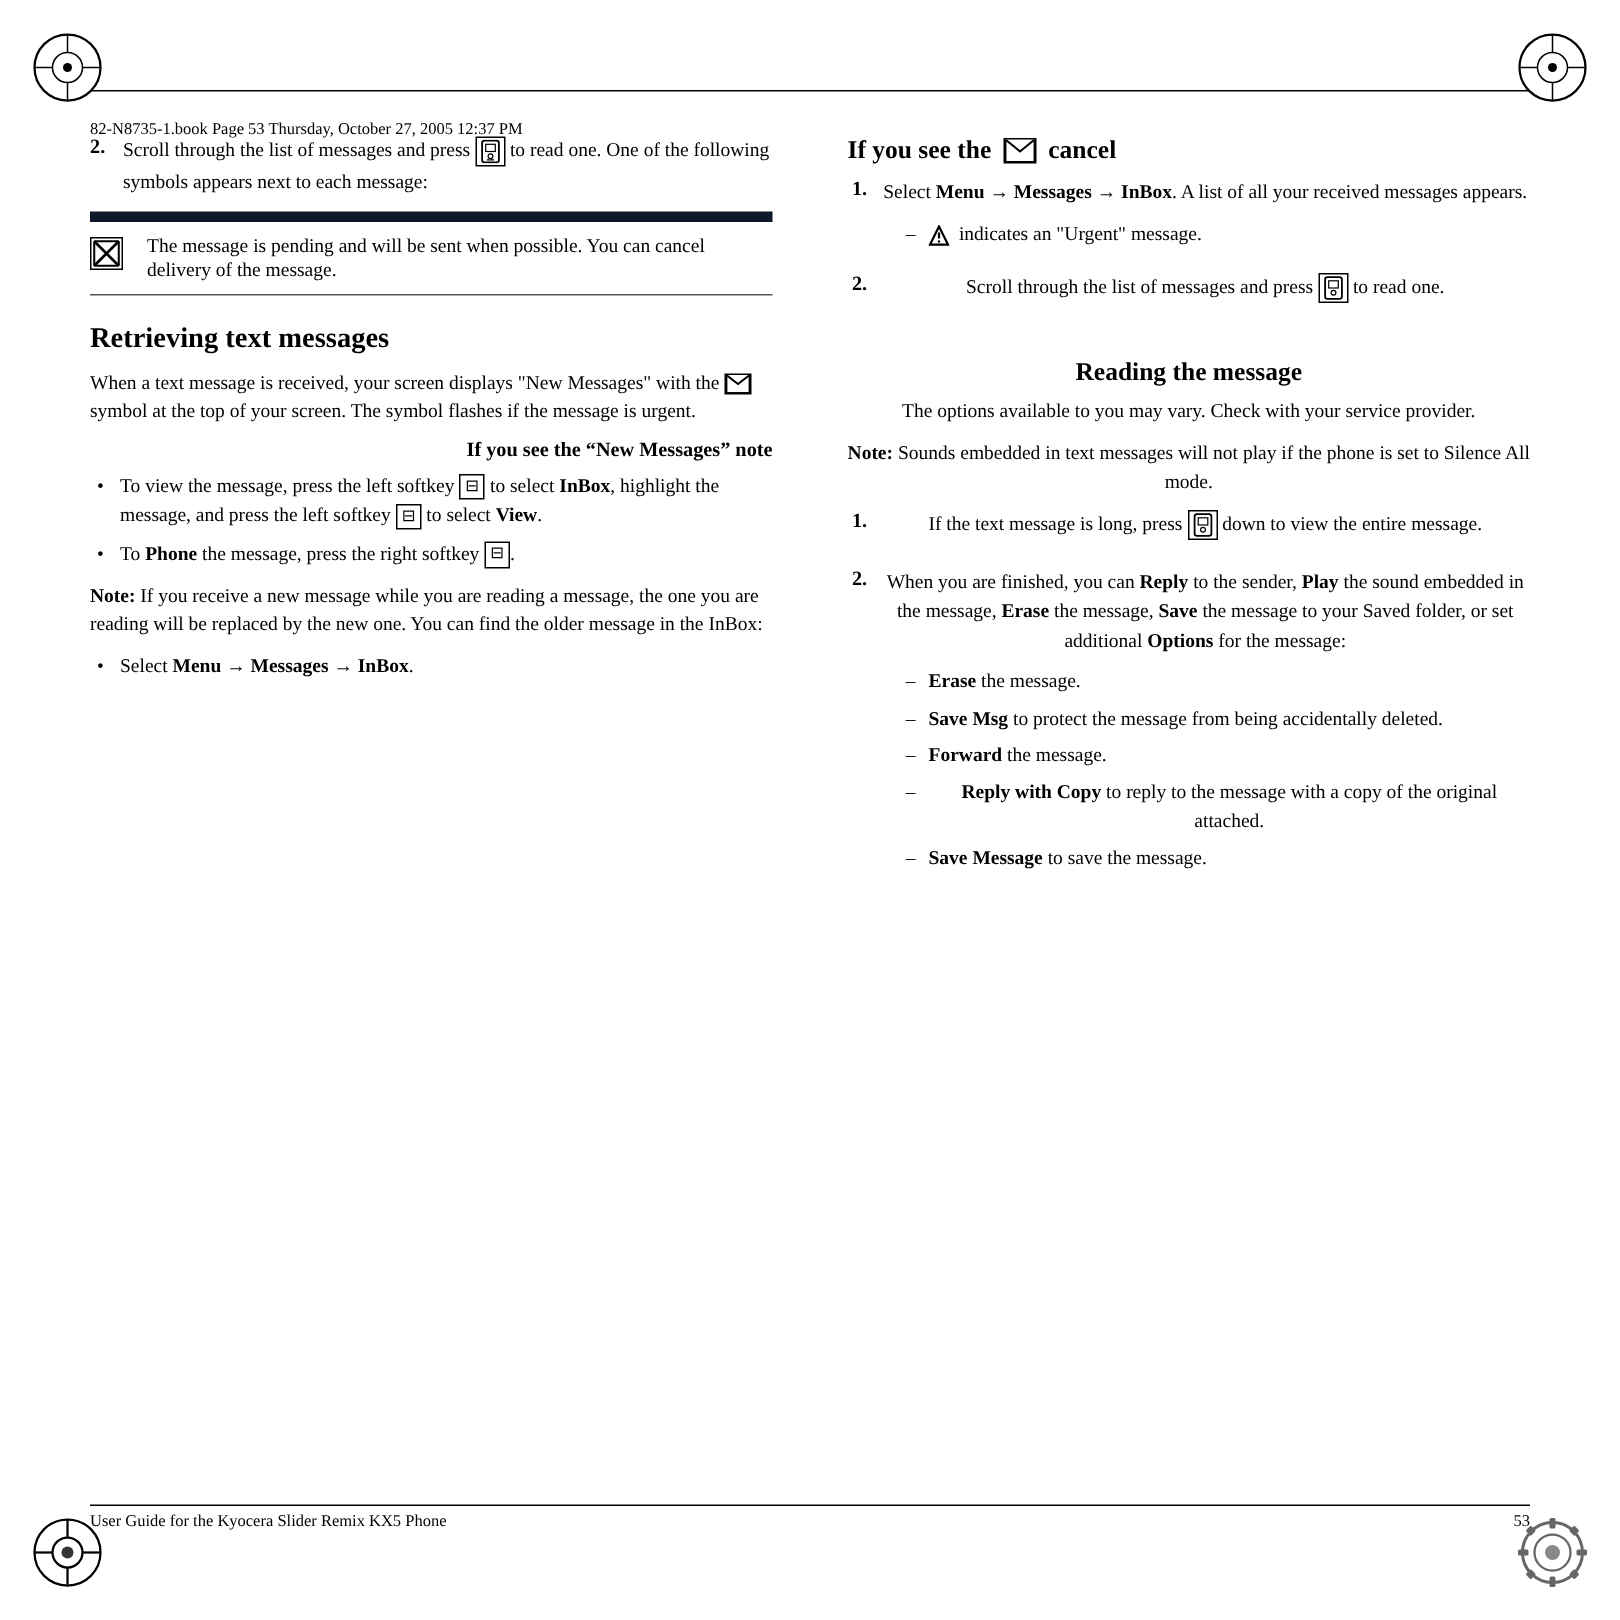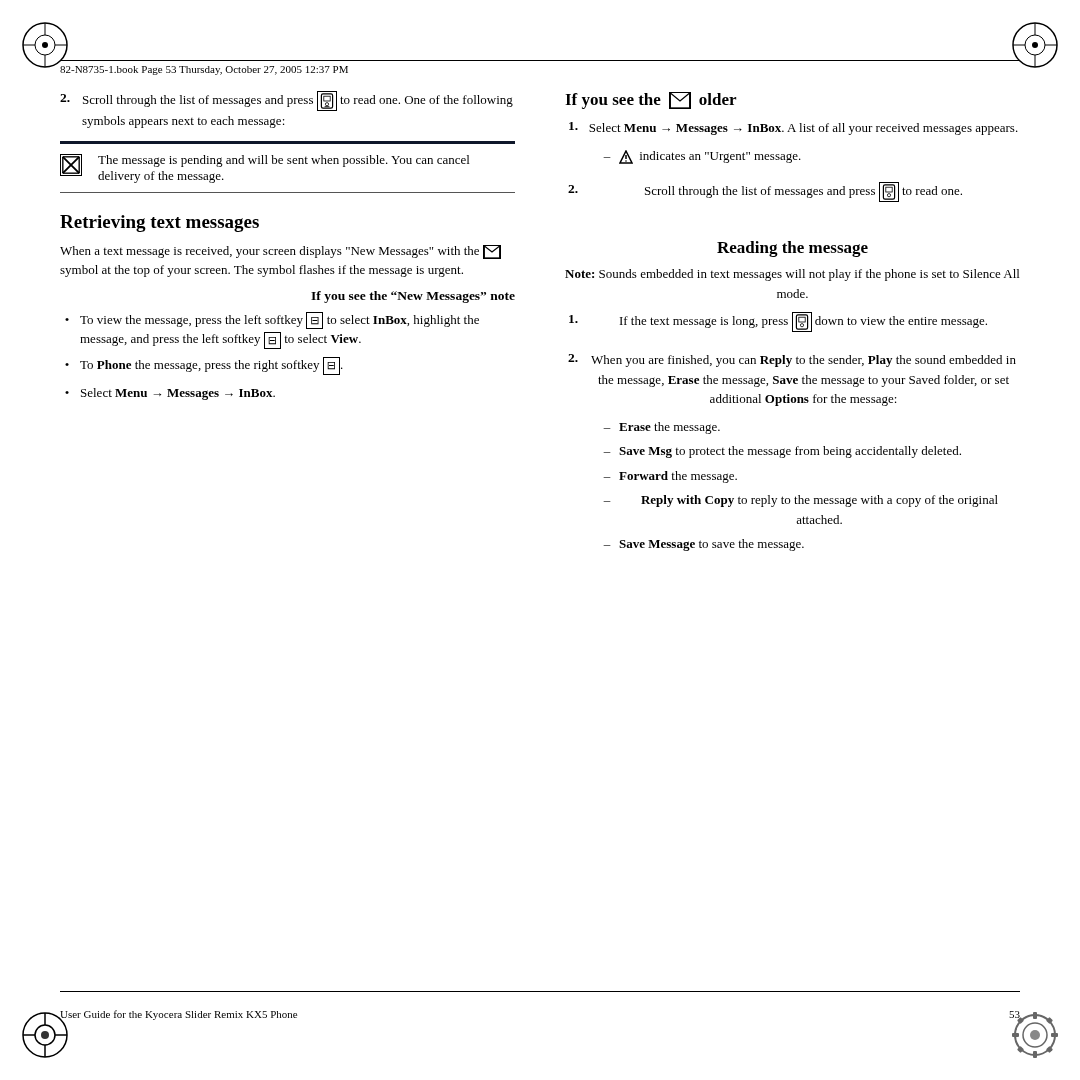--- a/index.html
+++ b/index.html
@@ -29,35 +29,35 @@
     .corner-bl { bottom: 20px; left: 20px; }
     .corner-br { bottom: 20px; right: 20px; }
 
     
     .header-bar {
       position: absolute;
       top: 60px;
       left: 60px;
       right: 60px;
       border-top: 1px solid #000;
-      padding-top: 0;
+      padding-top: 16px;
     }
     .header-text {
       font-size: 11px;
       color: #000;
     }
 
     
     .footer-bar {
       position: absolute;
       bottom: 60px;
       left: 60px;
       right: 60px;
       border-top: 1px solid #000;
-      padding-top: 16px;
+      padding-top: 4px;
       display: flex;
       justify-content: space-between;
       align-items: center;
     }
     .footer-text {
       font-size: 11px;
       color: #000;
     }
     .footer-page {
       font-size: 11px;
@@ -99,21 +99,21 @@
       min-width: 16px;
     }
     .step-content {
       flex: 1;
     }
 
     
     .icon-box {
       display: flex;
       gap: 10px;
-      border-top: 3px solid #0f172a;
+      border-top: 7px solid #0f172a;
       border-bottom: 1px solid #555;
       padding: 8px 0;
       margin-bottom: 0;
     }
     .icon-box + .icon-box {
       border-top: none;
     }
     .icon-area {
       min-width: 28px;
       display: flex;
@@ -353,20 +353,23 @@
       </li>
       <li>
         <span class="bullet-dot">•</span>
         <span>
           To <b>Phone</b> the message, press the right softkey
           <span class="softkey-box">⊟</span>.
         </span>
       </li>
     </ul>
 
+    <p class="note-text">
+      <b>Note:</b> If you receive a new message while you are reading a message, the one you are reading will be replaced by the new one. You can find the older message in the InBox:
+    </p>
 
     <ul class="bullet-list">
       <li>
         <span class="bullet-dot">•</span>
         <span>
           Select <b>Menu</b> → <b>Messages</b> → <b>InBox</b>.
         </span>
       </li>
     </ul>
 
@@ -375,21 +378,21 @@
   <div class="right-col">
 
     <div class="right-heading">
       <span>If you see the</span>
       <svg width="22" height="17" viewBox="0 0 22 17" style="display:inline-block; vertical-align:middle; border:1.5px solid #000;">
         <polyline points="0,0 11,9 22,0" fill="none" stroke="#000" stroke-width="1.5"></polyline>
         <line x1="0" y1="0" x2="0" y2="17" stroke="#000" stroke-width="1.5"></line>
         <line x1="22" y1="0" x2="22" y2="17" stroke="#000" stroke-width="1.5"></line>
         <line x1="0" y1="17" x2="22" y2="17" stroke="#000" stroke-width="1.5"></line>
       </svg>
-      <span>older</span>
+      <span>cancel</span>
     </div>
 
     <div class="step-block">
       <span class="step-num">1.</span>
       <div class="step-content">
         <p class="body-text">
           Select <b>Menu</b> → <b>Messages</b> → <b>InBox</b>. A list of all your received messages appears.
         </p>
         <ul class="dash-list">
           <li>
@@ -417,20 +420,21 @@
             <rect x="6" y="4" width="8" height="6" fill="none" stroke="#000" stroke-width="1"></rect>
             <circle cx="10" cy="14" r="2" fill="none" stroke="#000" stroke-width="1"></circle>
           </svg>
           to read one.
         </p>
       </div>
     </div>
 
     <div class="reading-heading">Reading the message</div>
 
+    <p class="body-text">The options available to you may vary. Check with your service provider.</p>
 
     <p class="note-text">
       <b>Note:</b> Sounds embedded in text messages will not play if the phone is set to Silence All mode.
     </p>
 
     <div class="step-block">
       <span class="step-num">1.</span>
       <div class="step-content">
         <p class="body-text">
           If the text message is long, press

